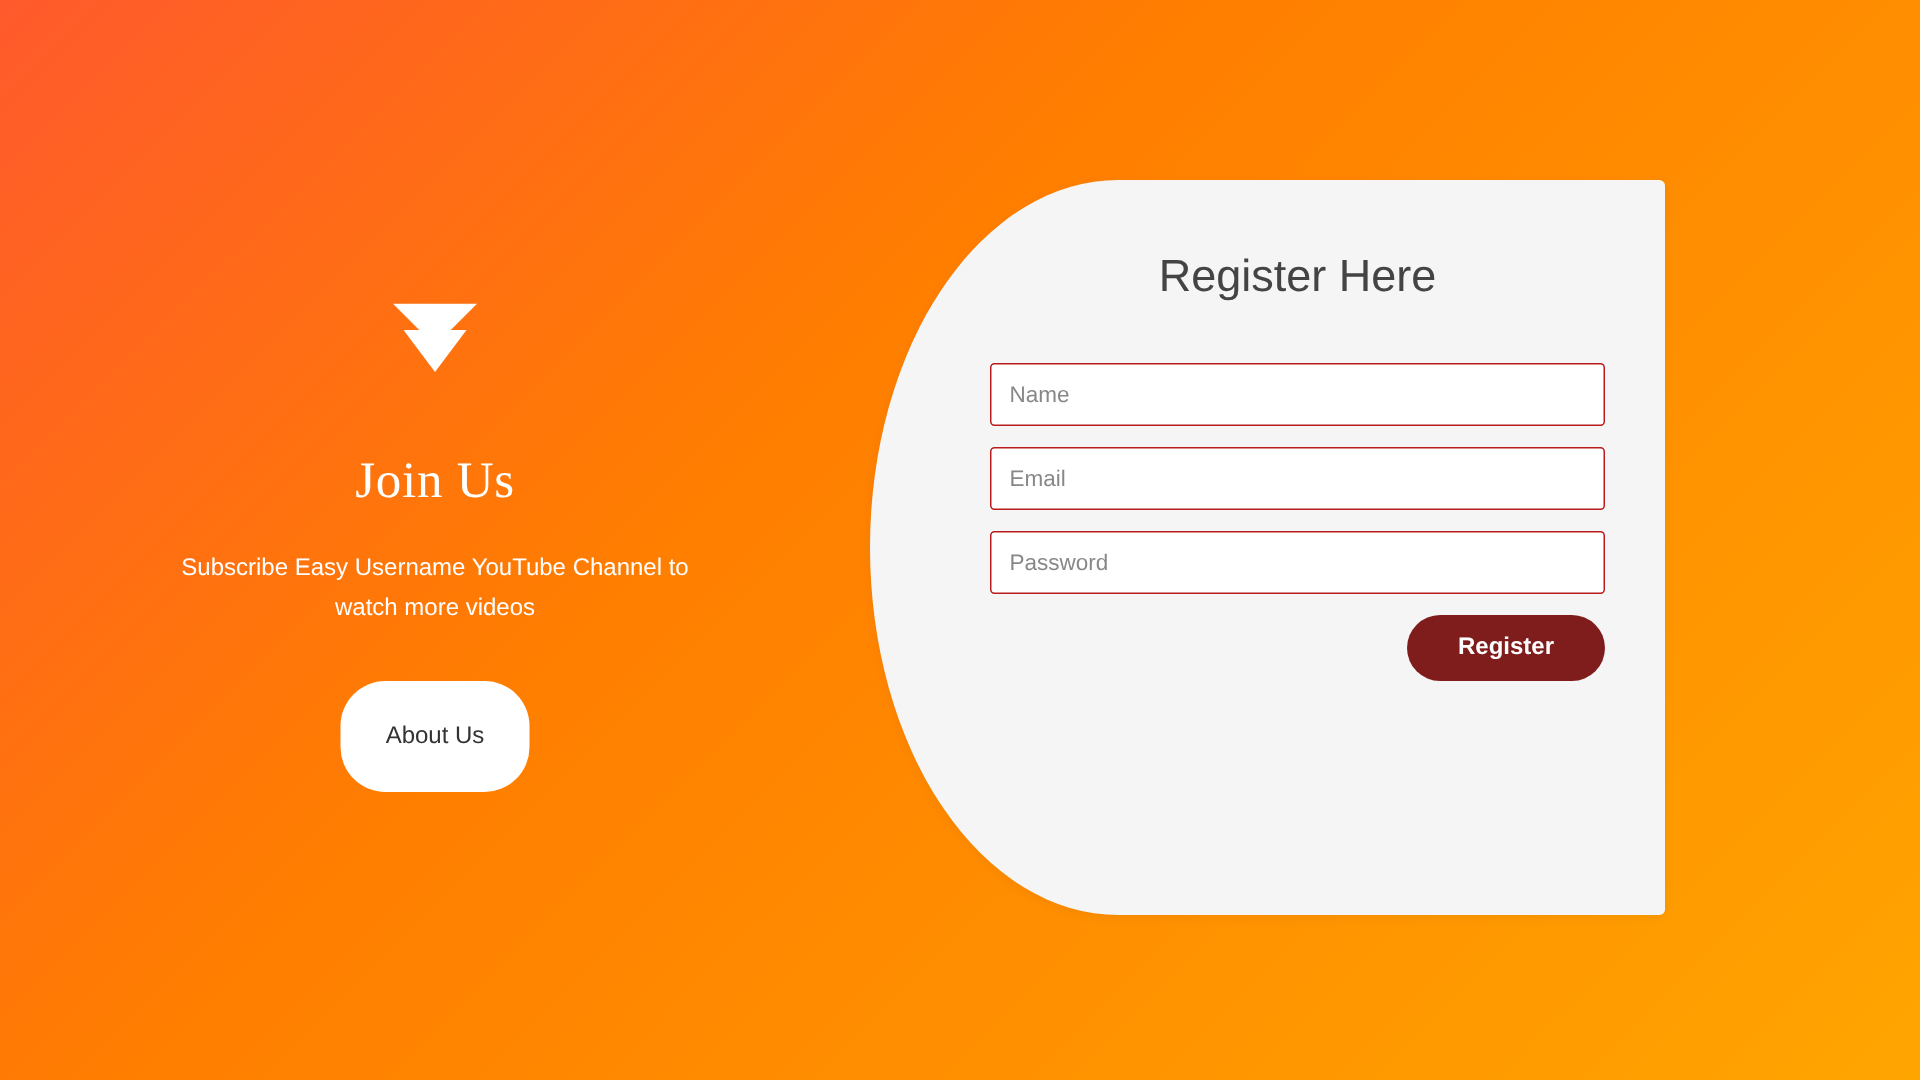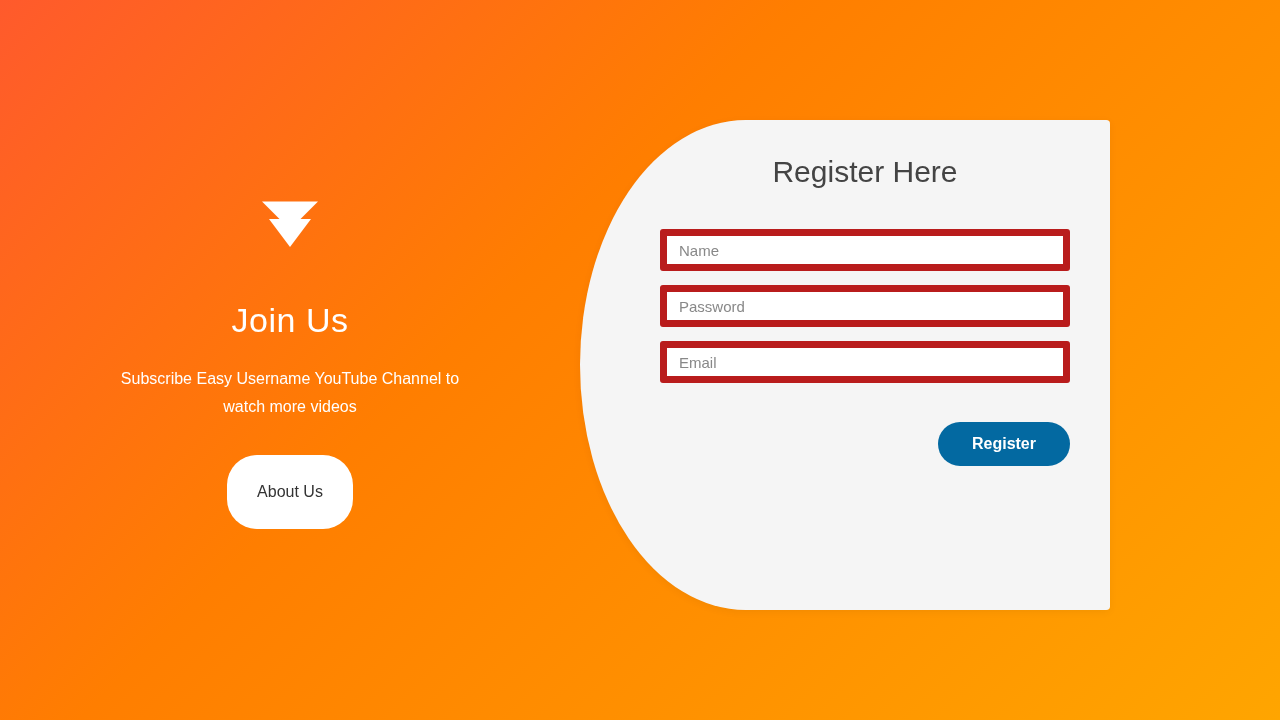--- a/index.html
+++ b/index.html
@@ -28,20 +28,21 @@
   .logo {
     width: 70px;
     height: 70px;
     margin-bottom: 40px;
   }
   .join-title {
     font-size: 34px;
     font-weight: 500;
     margin-bottom: 25px;
     letter-spacing: 0.5px;
+    font-family: Liberation Serif, serif;
   }
   .subtitle {
     font-size: 16px;
     line-height: 1.7;
     font-weight: 400;
     margin-bottom: 35px;
     max-width: 360px;
   }
   .about-btn {
     background: #fff;
@@ -59,48 +60,47 @@
     position: absolute;
     left: 580px;
     top: 120px;
     width: 530px;
     height: 490px;
     background: #f5f5f5;
     border-top-left-radius: 50% 80%;
     border-bottom-left-radius: 50% 80%;
     border-top-right-radius: 6px;
     border-bottom-right-radius: 6px;
-    padding: 35px 40px 30px 80px;
+    padding: 48px 40px 30px 80px;
     box-shadow: 0 2px 8px rgba(0,0,0,0.05);
   }
   .card-title {
     font-size: 30px;
     font-weight: 500;
     color: #444;
     text-align: center;
     margin-bottom: 40px;
   }
   .field {
     display: block;
     width: 100%;
     height: 42px;
     margin-bottom: 14px;
     padding: 0 12px;
     font-size: 15px;
     color: #555;
     background: #fff;
-    border: 7px solid #b91c1c;
+    border: 1px solid #b91c1c;
     border-radius: 3px;
     outline: none;
   }
   .field::placeholder { color: #888; }
   .register-btn {
     float: right;
-    margin-top: 25px;
-    background: #0369a1;
+    background: #7f1d1d;
     color: #fff;
     border: none;
     border-radius: 30px;
     padding: 13px 34px;
     font-size: 16px;
     font-weight: 600;
     cursor: pointer;
   }
 </style>
 </head>
@@ -114,16 +114,16 @@
     </svg>
   </div>
   <h1 class="join-title">Join Us</h1>
   <p class="subtitle">Subscribe Easy Username YouTube Channel to watch more videos</p>
   <button class="about-btn">About Us</button>
 </div>
 
 <div class="card">
   <h2 class="card-title">Register Here</h2>
   <input class="field" type="text" placeholder="Name" style="">
+  <input class="field" type="text" placeholder="Email" style="">
   <input class="field" type="password" placeholder="Password" style="">
-  <input class="field" type="text" placeholder="Email" style="">
   <button class="register-btn">Register</button>
 </div>
 
 </body></html>

